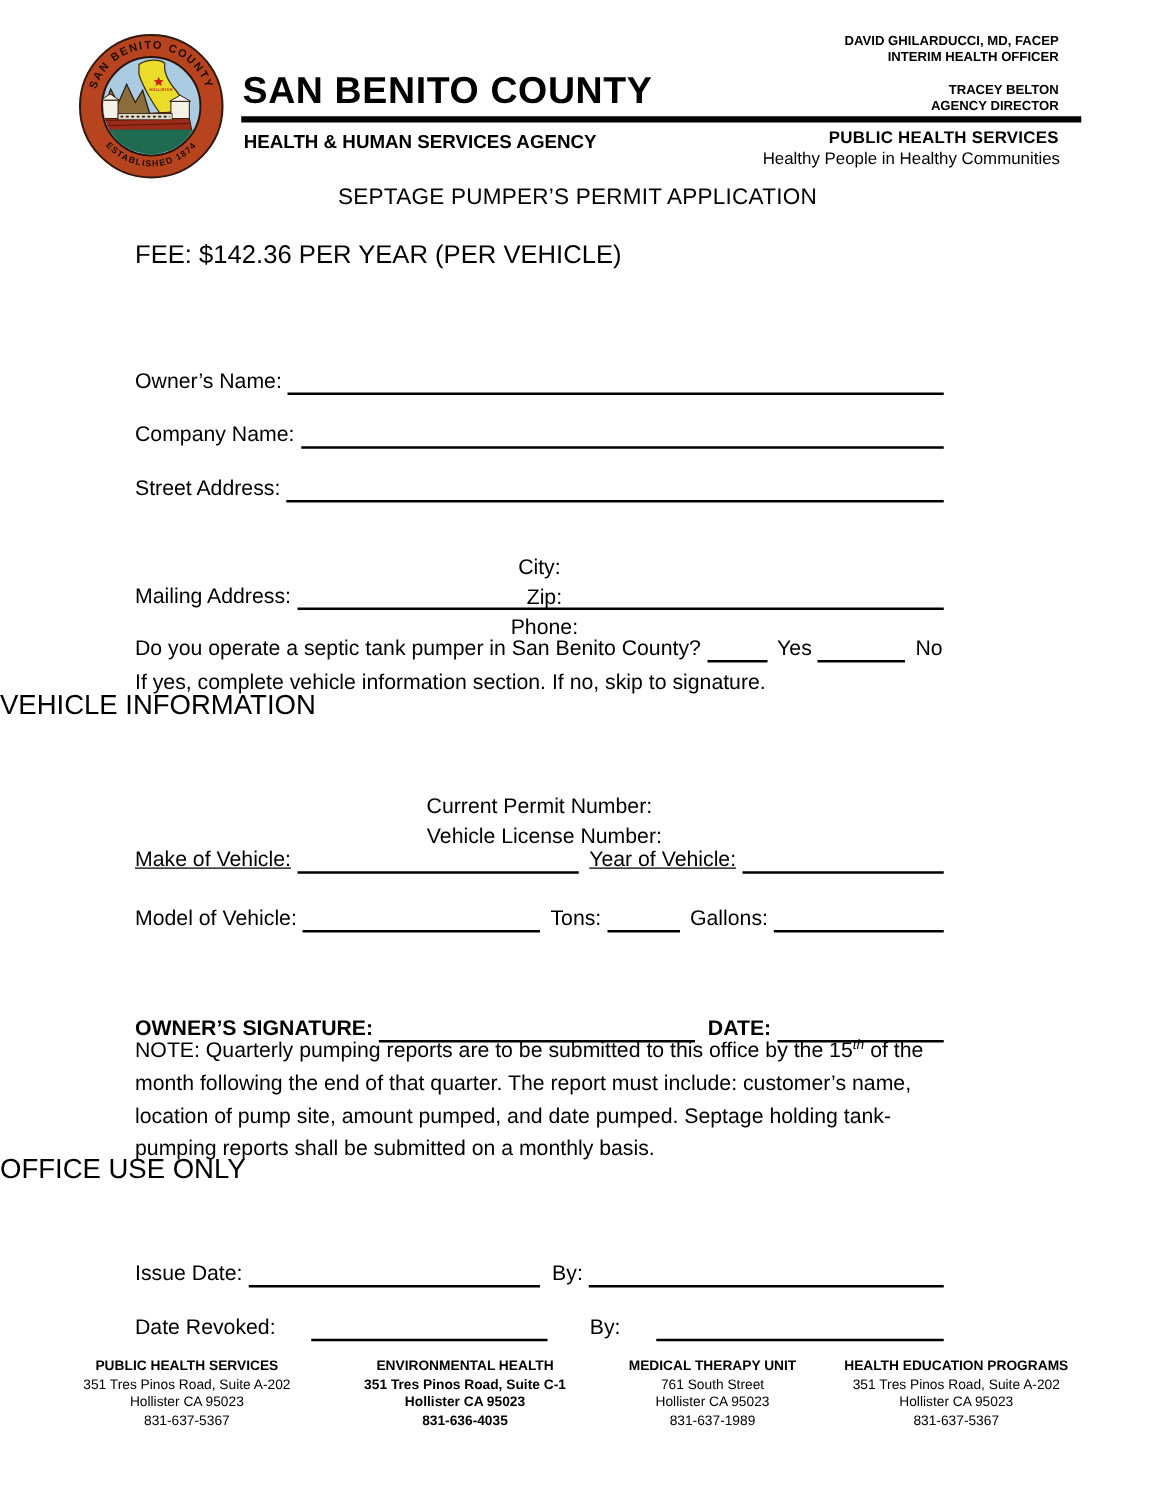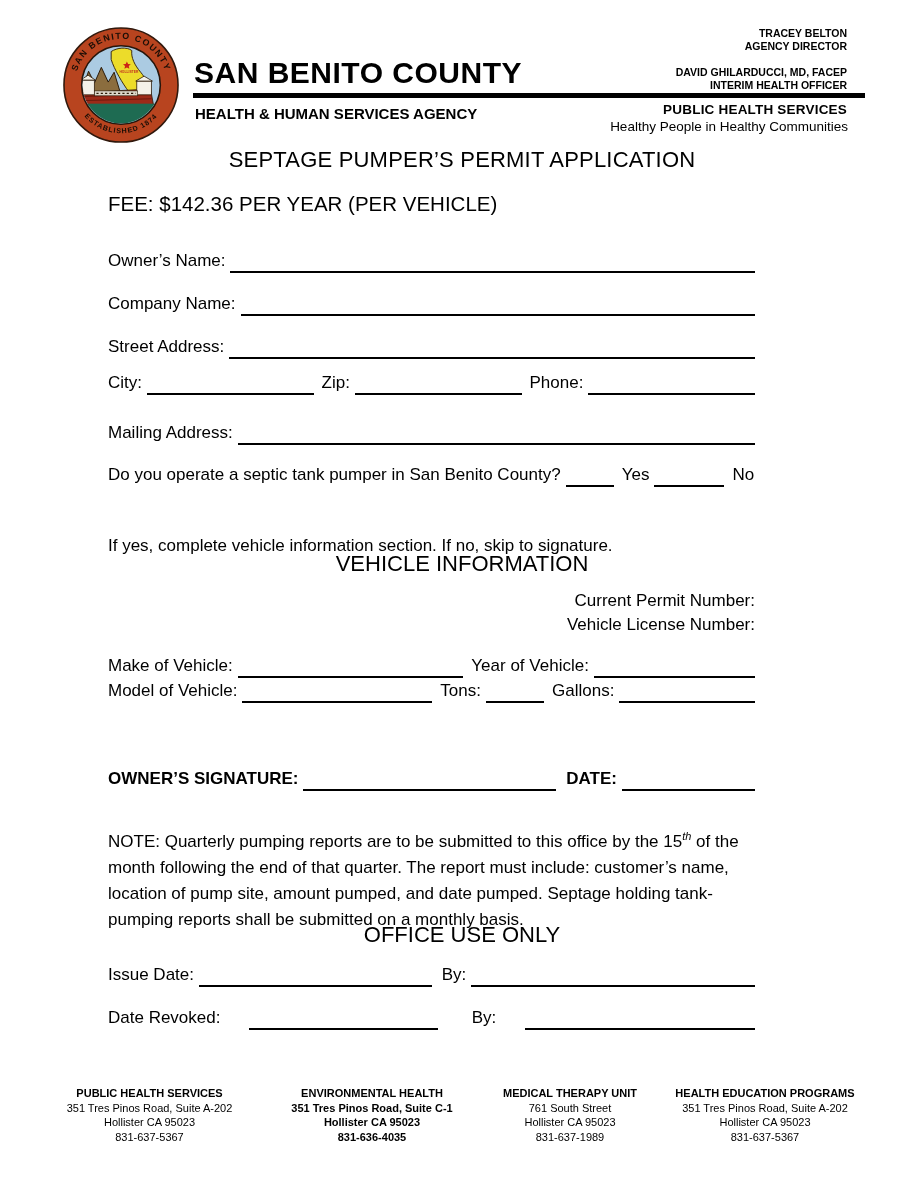--- a/index.html
+++ b/index.html
@@ -13,41 +13,41 @@
     position:absolute; left:194px; top:56px; font-size:30px; font-weight:bold;
     letter-spacing:.5px; white-space:nowrap;
   }
   .header-rule { position:absolute; left:193px; top:93px; width:672px; height:5px; background:#000; }
   .agency-name { position:absolute; left:195px; top:105px; font-size:15px; font-weight:bold; white-space:nowrap; }
   .officials { position:absolute; top:27px; right:77px; text-align:right; font-size:10.5px; font-weight:bold; line-height:13px; }
   .officials .grp { margin-bottom:13px; }
   .dept { position:absolute; top:102px; right:77px; font-size:13.5px; font-weight:bold; letter-spacing:.2px; }
   .tagline { position:absolute; top:119px; right:76px; font-size:13.5px; }
   
-  .doc-title { position:absolute; left:0; top:147px; width:924px; text-align:center; font-size:22px; letter-spacing:.2px; }
+  .doc-title { position:absolute; left:0; top:147px; width:924px; text-align:center; font-size:18px; letter-spacing:.2px; }
   .fee-line { position:absolute; left:108px; top:192px; font-size:20.5px; }
   .frow {
     position:absolute; left:108px; width:647px; height:22px;
-    display:flex; align-items:flex-end; font-size:17px; white-space:nowrap;
+    display:flex; align-items:center; font-size:17px; white-space:nowrap;margin-top:44px;
   }
   .frow .lbl { padding-bottom:2px; }
   .fill { border-bottom:2px solid #000; height:18px; margin-left:5px; }
   .grow1 { flex:1; }
   .r-owner   { top:251px; }
   .r-company { top:294px; }
   .r-street  { top:337px; }
-  .r-city    { top:373px; }
+  .r-city    { top:400px;flex-direction:column; }
   .r-mailing { top:423px; }
   .r-question{ top:465px; }
   .instruction { position:absolute; left:108px; top:536px; font-size:17px; }
-  .section-heading { position:absolute; left:0; width:924px; text-align:center; font-size:22px; }
+  .section-heading { position:absolute; left:0; width:924px; font-size:22px; }
   .h-vehicle { top:551px; }
   .h-office  { top:922px; }
   .r-permit { top:591px;flex-direction:column; }
-  .r-make   { top:656px; }
+  .r-make   { top:634px;text-decoration:underline; }
   .r-model  { top:681px; }
   .r-sign   { top:769px; }
   .r-sign .lbl { font-weight:bold; }
   .note {
     position:absolute; left:108px; top:806px; width:662px;
     font-size:17px; line-height:26px;
   }
   .note b { font-weight:normal; }
   .note sup { font-size:11px;font-style:italic; }
   .r-issue   { top:965px; }
@@ -105,26 +105,26 @@
       <textPath href="#arcBot" xlink:href="#arcBot" startOffset="50%" text-anchor="middle">ESTABLISHED 1874</textPath>
     </text>
   </svg>
 
   <div class="county-name">SAN BENITO COUNTY</div>
   <div class="header-rule"></div>
   <div class="agency-name">HEALTH &amp; HUMAN SERVICES AGENCY</div>
 
   <div class="officials">
     <div class="grp">
+      <div>DAVID GHILARDUCCI, MD, FACEP</div>
+      <div>INTERIM HEALTH OFFICER</div>
+    </div>
+    <div class="grp">
       <div>TRACEY BELTON</div>
       <div>AGENCY DIRECTOR</div>
-    </div>
-    <div class="grp">
-      <div>DAVID GHILARDUCCI, MD, FACEP</div>
-      <div>INTERIM HEALTH OFFICER</div>
     </div>
   </div>
 
   <div class="dept">PUBLIC HEALTH SERVICES</div>
   <div class="tagline">Healthy People in Healthy Communities</div>
 
   <div class="doc-title">SEPTAGE PUMPER’S PERMIT APPLICATION</div>
   <div class="fee-line">FEE: $142.36 PER YEAR (PER VEHICLE)</div>
 
   <div class="frow r-owner">

